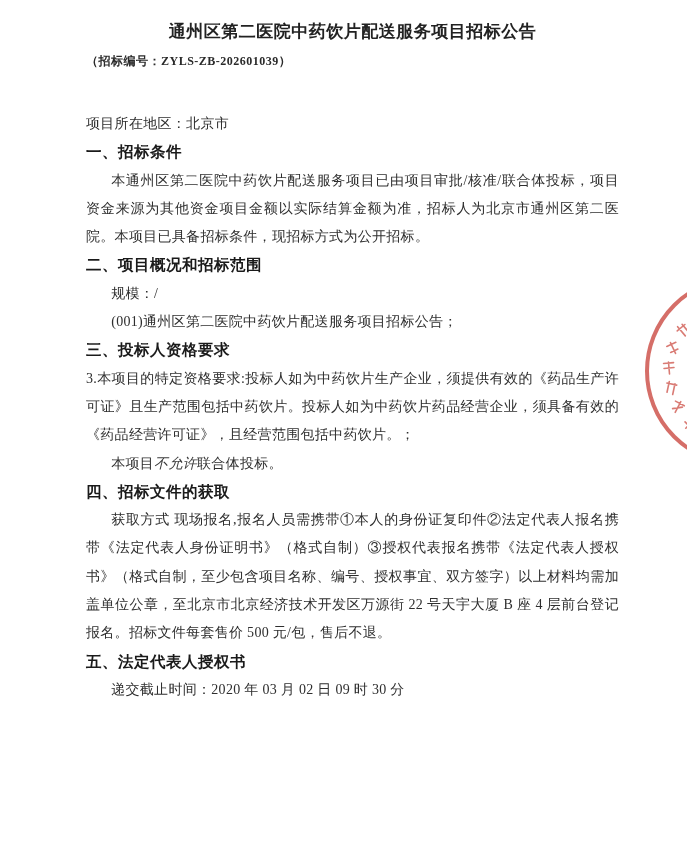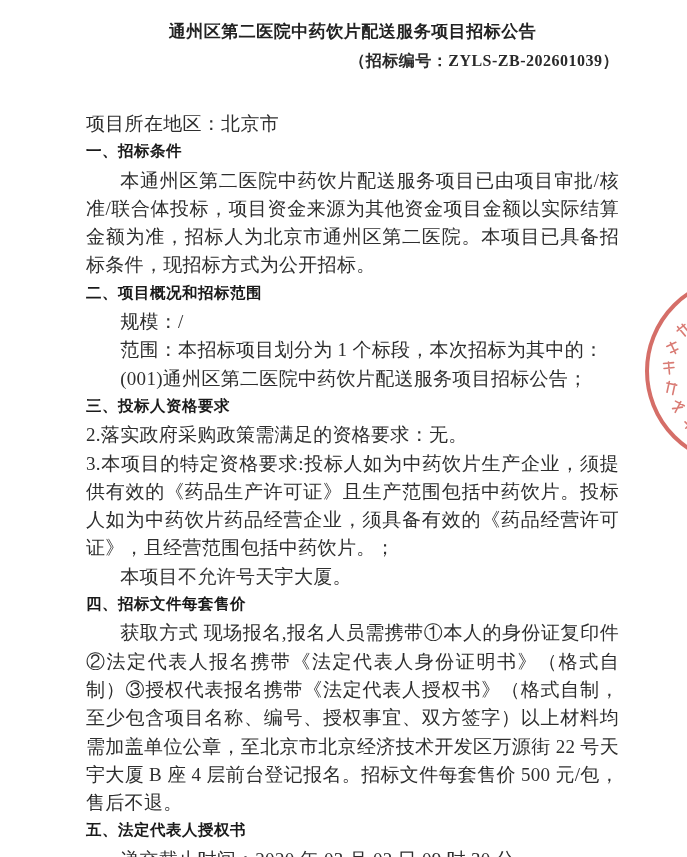--- a/index.html
+++ b/index.html
@@ -20,46 +20,46 @@
   }
   .doc-title {
     text-align: center;
     font-size: 17px;
     line-height: 30px;
     font-weight: 600;
     color: #222;
     letter-spacing: 0.5px;
   }
   .doc-subtitle {
-    text-align: right;
-    font-size: 16px;
+    text-align: left;
+    font-size: 12px;
     line-height: 28px;
     font-weight: 600;
     color: #2a2a2a;
     letter-spacing: 0.5px;
   }
   .top-gap { height: 35px; }
   .body-text {
-    font-size: 19px;
+    font-size: 14px;
     line-height: 28.3px;
     text-align: justify;
     letter-spacing: 0.3px;
     margin: 0;
   }
   .indent { text-indent: 1.8em; }
   .section-heading {
-    font-family: Liberation Mono, monospace;
+    font-family: Liberation Serif, serif;
     font-size: 15.5px;
     line-height: 28.3px;
     font-weight: bold;
     color: #1a1a1a;
     margin: 0;
     letter-spacing: 0.5px;
   }
-  .jv-em { color: #3a3a3a; }
+  .jv-em { font-style: italic; color: #3a3a3a; }
   
   .seal {
     position: absolute;
     left: 645px;
     top: 270px;
     width: 190px;
     height: 202px;
     pointer-events: none;
   }
   .seal svg { display: block; }
@@ -74,29 +74,27 @@
 
   <div class="top-gap"></div>
 
   <p class="body-text">项目所在地区：北京市</p>
 
   <p class="section-heading">一、招标条件</p>
   <p class="body-text indent">本通州区第二医院中药饮片配送服务项目已由项目审批/核准/联合体投标，项目资金来源为其他资金项目金额以实际结算金额为准，招标人为北京市通州区第二医院。本项目已具备招标条件，现招标方式为公开招标。</p>
 
   <p class="section-heading">二、项目概况和招标范围</p>
   <p class="body-text indent">规模：/</p>
-  <p class="body-text indent">范围：本招标项目划分为 1 个标段，本次招标为其中的：</p>
   <p class="body-text indent">(001)通州区第二医院中药饮片配送服务项目招标公告；</p>
 
   <p class="section-heading">三、投标人资格要求</p>
-  <p class="body-text">2.落实政府采购政策需满足的资格要求：无。</p>
   <p class="body-text">3.本项目的特定资格要求:投标人如为中药饮片生产企业，须提供有效的《药品生产许可证》且生产范围包括中药饮片。投标人如为中药饮片药品经营企业，须具备有效的《药品经营许可证》，且经营范围包括中药饮片。；</p>
-  <p class="body-text indent"><span>本项目</span><span class="jv-em">不允许</span><span>号天宇大厦。</span></p>
+  <p class="body-text indent"><span>本项目</span><span class="jv-em">不允许</span><span>联合体投标。</span></p>
 
-  <p class="section-heading">四、招标文件每套售价</p>
+  <p class="section-heading">四、招标文件的获取</p>
   <p class="body-text indent">获取方式 现场报名,报名人员需携带①本人的身份证复印件②法定代表人报名携带《法定代表人身份证明书》（格式自制）③授权代表报名携带《法定代表人授权书》（格式自制，至少包含项目名称、编号、授权事宜、双方签字）以上材料均需加盖单位公章，至北京市北京经济技术开发区万源街 22 号天宇大厦 B 座 4 层前台登记报名。招标文件每套售价 500 元/包，售后不退。</p>
 
   <p class="section-heading">五、法定代表人授权书</p>
   <p class="body-text indent">递交截止时间：2020 年 03 月 02 日 09 时 30 分</p>
 
 </div>
 
 <div class="seal">
   <svg width="190" height="202" viewBox="0 0 190 202" xmlns="http://www.w3.org/2000/svg">
     <defs>

